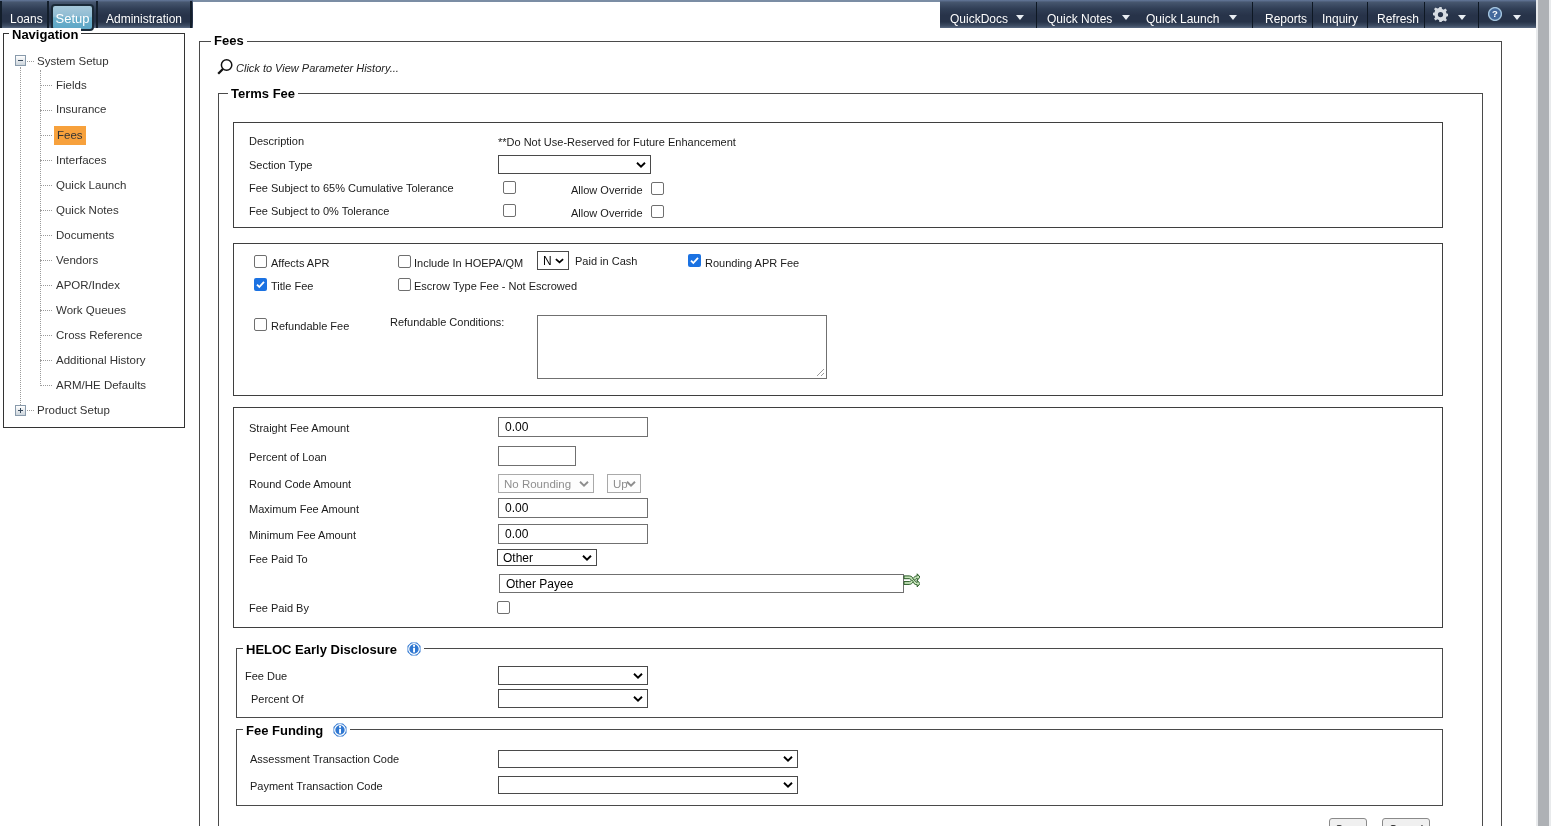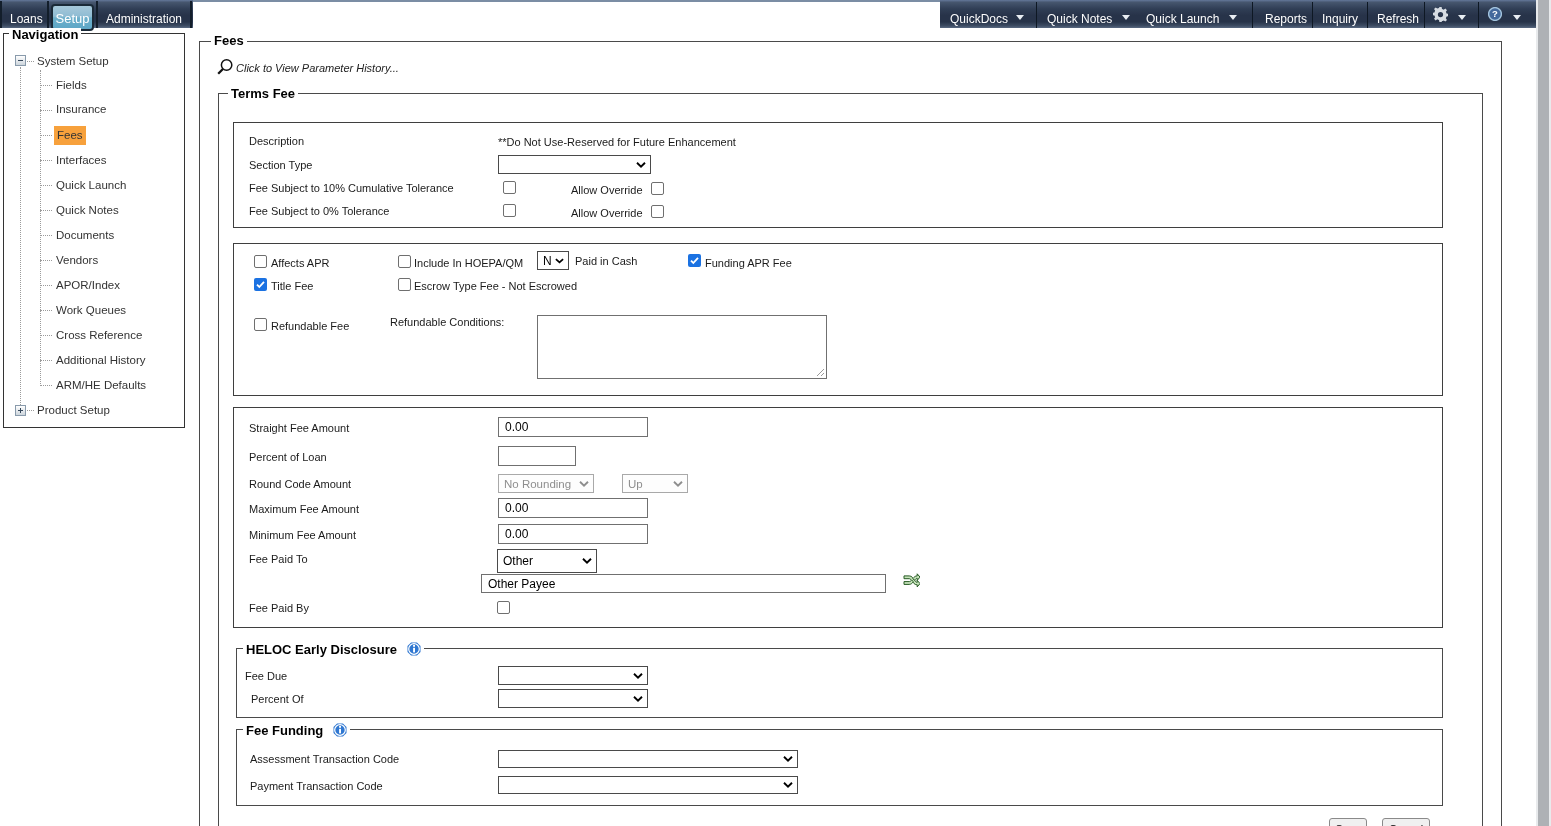--- a/index.html
+++ b/index.html
@@ -138,21 +138,21 @@
 <div id="box1">
   <div class="gbox" style="left:233px;top:122px;width:1210px;height:106px"></div>
   <div class="lbl" style="left:249px;top:135px">Description</div>
   <div class="lbl" style="left:498px;top:136px">**Do Not Use-Reserved for Future Enhancement</div>
   <div class="lbl" style="left:249px;top:159px">Section Type</div>
   <div class="sel" style="left:498px;top:155px;width:153px;height:19px">
       <svg width="10" height="6" viewBox="0 0 10 6">
         <path d="M1 0.8 L5 4.6 L9 0.8" fill="none" stroke="#000" stroke-width="1.9"></path>
       </svg>
     </div>
-  <div class="lbl" style="left:249px;top:182px">Fee Subject to 10% Cumulative Tolerance</div>
+  <div class="lbl" style="left:249px;top:182px">Fee Subject to 65% Cumulative Tolerance</div>
   <div class="cb" style="left:503px;top:181px"></div>
   <div class="lbl" style="left:571px;top:184px">Allow Override</div>
   <div class="cb" style="left:651px;top:182px"></div>
   <div class="lbl" style="left:249px;top:205px">Fee Subject to 0% Tolerance</div>
   <div class="cb" style="left:503px;top:204px"></div>
   <div class="lbl" style="left:571px;top:207px">Allow Override</div>
   <div class="cb" style="left:651px;top:205px"></div>
 </div>
 <div id="box2">
   <div class="gbox" style="left:233px;top:243px;width:1210px;height:153px"></div>
@@ -163,21 +163,21 @@
   <div class="sel" style="left:537px;top:251px;width:32px;height:19px">
       <span class="tx">N</span>
       <svg width="9" height="6" viewBox="0 0 10 6">
         <path d="M1 0.8 L5 4.6 L9 0.8" fill="none" stroke="#000" stroke-width="1.9"></path>
       </svg>
     </div>
   <div class="lbl" style="left:575px;top:255px">Paid in Cash</div>
   <div class="cb on" style="left:688px;top:254px"><svg width="13" height="13" viewBox="0 0 13 13">
         <path d="M3 6.7 L5.3 9 L10 3.8" fill="none" stroke="#fff" stroke-width="1.8"></path>
       </svg></div>
-  <div class="lbl" style="left:705px;top:257px">Funding APR Fee</div>
+  <div class="lbl" style="left:705px;top:257px">Rounding APR Fee</div>
   <div class="cb on" style="left:254px;top:278px"><svg width="13" height="13" viewBox="0 0 13 13">
         <path d="M3 6.7 L5.3 9 L10 3.8" fill="none" stroke="#fff" stroke-width="1.8"></path>
       </svg></div>
   <div class="lbl" style="left:271px;top:280px">Title Fee</div>
   <div class="cb" style="left:398px;top:278px"></div>
   <div class="lbl" style="left:414px;top:280px">Escrow Type Fee - Not Escrowed</div>
   <div class="cb" style="left:254px;top:318px"></div>
   <div class="lbl" style="left:271px;top:320px">Refundable Fee</div>
   <div class="lbl" style="left:390px;top:316px">Refundable Conditions:</div>
   <div class="inp" style="left:537px;top:315px;width:290px;height:64px">
@@ -194,42 +194,42 @@
     </div>
   <div class="lbl" style="left:249px;top:451px">Percent of Loan</div>
   <div class="inp" style="left:498px;top:446px;width:78px;height:20px"></div>
   <div class="lbl" style="left:249px;top:478px">Round Code Amount</div>
   <div class="sel dis" style="left:498px;top:474px;width:96px;height:19px">
       <span class="tx">No Rounding</span>
       <svg width="10" height="6" viewBox="0 0 10 6">
         <path d="M1 0.8 L5 4.6 L9 0.8" fill="none" stroke="#8e8e8e" stroke-width="1.9"></path>
       </svg>
     </div>
-  <div class="sel dis" style="left:622px;top:474px;width:66px;height:19px">
+  <div class="sel dis" style="left:607px;top:474px;width:34px;height:19px">
       <span class="tx">Up</span>
       <svg width="10" height="6" viewBox="0 0 10 6">
         <path d="M1 0.8 L5 4.6 L9 0.8" fill="none" stroke="#8e8e8e" stroke-width="1.9"></path>
       </svg>
     </div>
   <div class="lbl" style="left:249px;top:503px">Maximum Fee Amount</div>
   <div class="inp" style="left:498px;top:498px;width:150px;height:20px">
       <span class="tx">0.00</span>
     </div>
   <div class="lbl" style="left:249px;top:529px">Minimum Fee Amount</div>
   <div class="inp" style="left:498px;top:524px;width:150px;height:20px">
       <span class="tx">0.00</span>
     </div>
   <div class="lbl" style="left:249px;top:553px">Fee Paid To</div>
-  <div class="sel" style="left:497px;top:549px;width:100px;height:24px">
+  <div class="sel" style="left:497px;top:549px;width:100px;height:17px">
       <span class="tx">Other</span>
       <svg width="10" height="6" viewBox="0 0 10 6">
         <path d="M1 0.8 L5 4.6 L9 0.8" fill="none" stroke="#000" stroke-width="1.9"></path>
       </svg>
     </div>
-  <div class="inp" style="left:481px;top:574px;width:405px;height:19px">
+  <div class="inp" style="left:499px;top:574px;width:405px;height:19px">
       <span class="tx">Other Payee</span>
     </div>
   <svg style="position:absolute;left:903px;top:572px" width="17" height="16" viewBox="0 0 17 16">
     <g stroke="#275a23" stroke-width="1" fill="#c5e3ba" stroke-linejoin="miter">
     <path d="M1 3.9 H6.2 C8.8 3.9 10.2 6.3 11.6 8.2 C12.4 9.3 13.2 10.4 14 10.4 H14.2 V8.3 L17 11.6 14.2 14.9 V12.8 H14 C11.4 12.8 10 10.4 8.6 8.5 C7.8 7.4 7 6.7 6.2 6.7 H1 Z"></path>
     <path d="M1 9.6 H6.2 C7.1 9.6 7.9 9 8.7 8.1 L10.4 9.7 C9.1 11.4 7.9 12.4 6.2 12.4 H1 Z"></path>
     <path d="M9.9 6.6 C11.1 5 12.3 3.9 14 3.9 H14.2 V1.8 L17 5.1 14.2 8.4 V6.3 H14 C13.2 6.3 12.4 7.2 11.6 8.3 Z"></path>
     </g>
     </svg>
   <div class="lbl" style="left:249px;top:602px">Fee Paid By</div>

